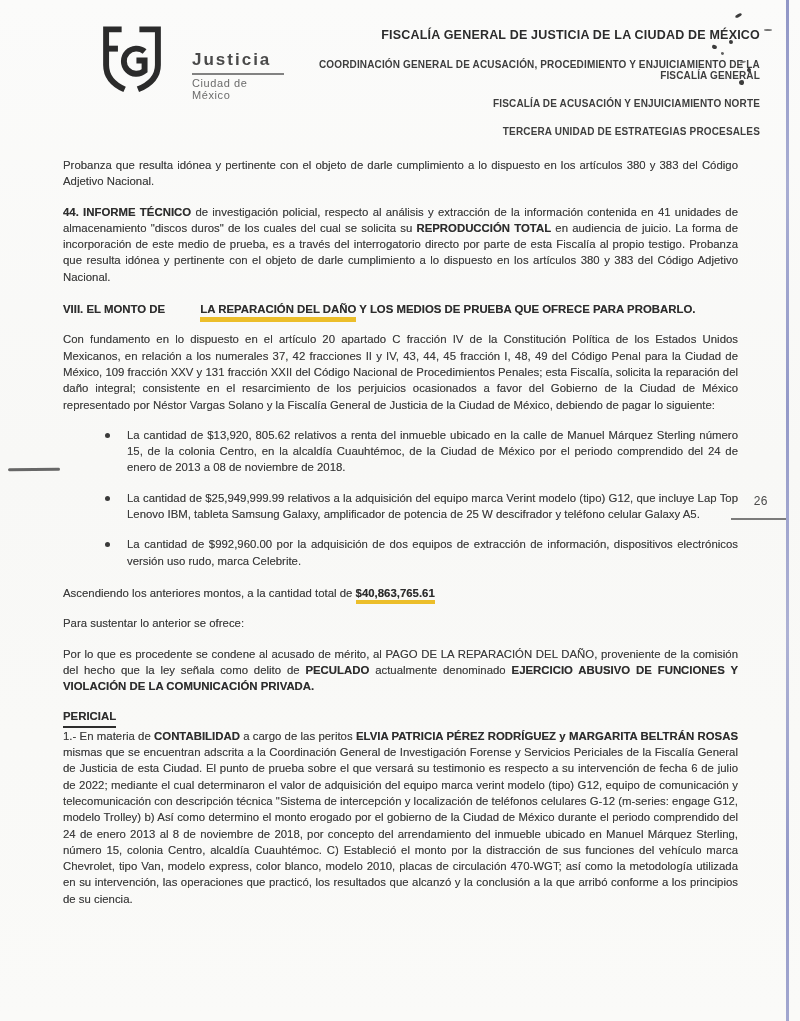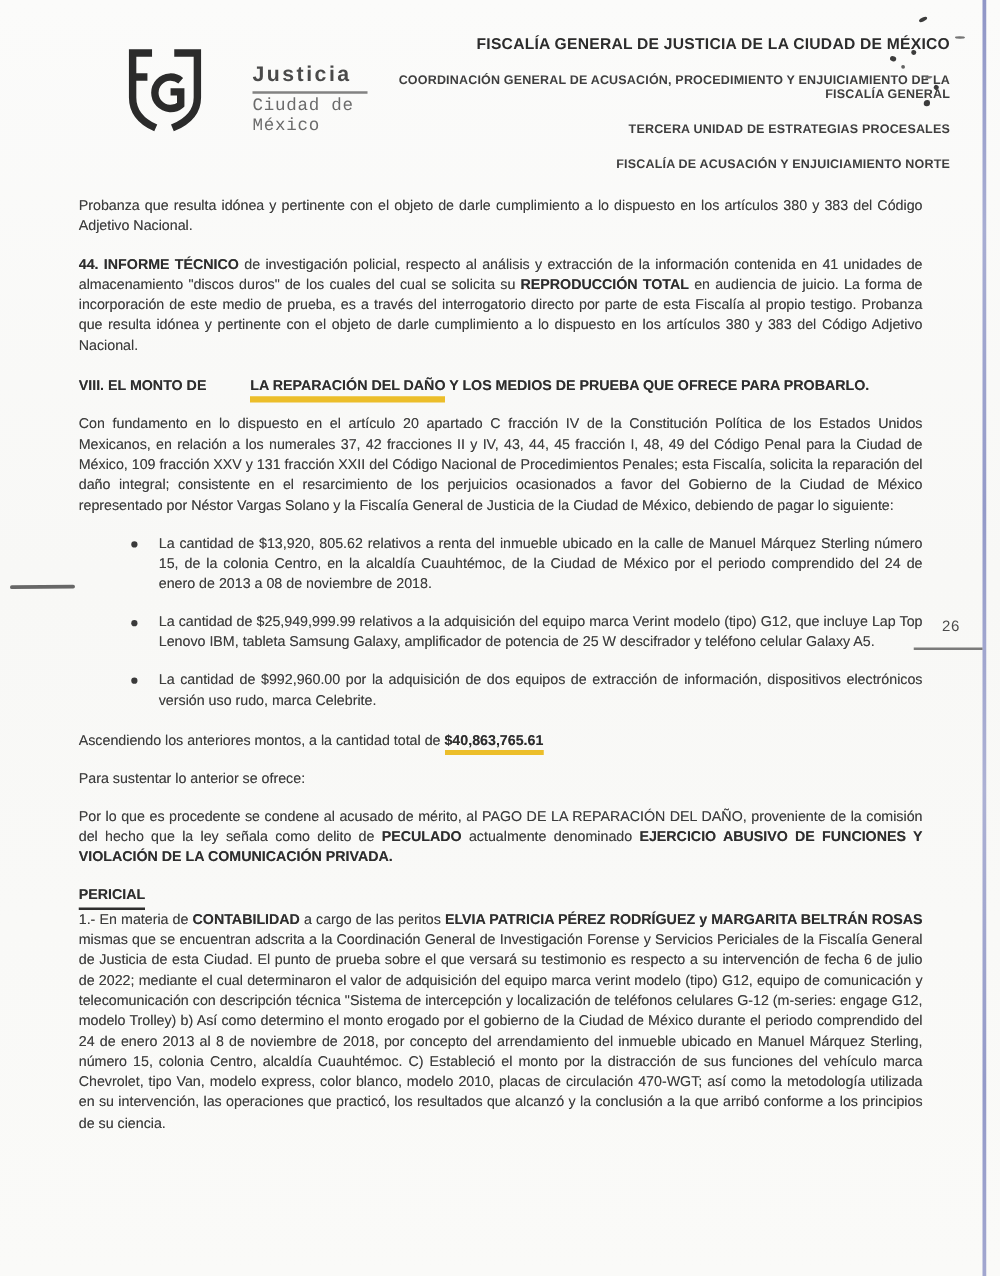--- a/index.html
+++ b/index.html
@@ -13,29 +13,29 @@
     overflow: hidden;
     font-family: "Liberation Sans", "DejaVu Sans", sans-serif;
     color: #3a3a3a;
   }
   
   .header {
     display: flex;
     align-items: flex-start;
     padding: 22px 40px 0 84px;
   }
-  .brand { width: 205px; flex: none; display: flex; align-items: flex-end; gap: 10px; }
+  .brand { width: 205px; flex: none; display: flex; align-items: flex-start; }
   .brand svg { width: 96px; height: 74px; flex: none; }
   .brand-text { margin-left: 12px; margin-top: 28px; }
   .brand-name {
     font-size: 17px; font-weight: bold; color: #4a4a4a;
     letter-spacing: 2px;
   }
   .brand-rule { border: 0; border-top: 2px solid #5a5a5a; margin: 3px 0 2px 0; width: 92px; opacity: .75; }
-  .brand-sub { font-size: 14px; color: #6b6b6b; letter-spacing: .6px; font-family: Liberation Mono, monospace; }
+  .brand-sub { font-size: 11px; color: #6b6b6b; letter-spacing: .6px; }
   .head-titles { flex: 1; text-align: right; padding-top: 6px; }
   .head-title { font-size: 12.5px; font-weight: bold; color: #2c2c2c; letter-spacing: .2px; }
   .head-sub { font-size: 10px; font-weight: bold; color: #3e3e3e; margin-top: 17px; letter-spacing: .15px; }
   
   .doc-body {
     padding: 20px 62px 0 63px;
     font-size: 11.4px;
     line-height: 16.3px;
     text-align: justify;
     color: #3d3d3d;
@@ -130,22 +130,22 @@
       </svg>
       <div class="brand-text">
         <div class="brand-name">Justicia</div>
         <hr class="brand-rule">
         <div class="brand-sub">Ciudad de México</div>
       </div>
     </div>
     <div class="head-titles">
       <div class="head-title">FISCALÍA GENERAL DE JUSTICIA DE LA CIUDAD DE MÉXICO</div>
       <div class="head-sub">COORDINACIÓN GENERAL DE ACUSACIÓN, PROCEDIMIENTO  Y ENJUICIAMIENTO DE LA FISCALÍA GENERAL</div>
+      <div class="head-sub">FISCALÍA DE ACUSACIÓN Y ENJUICIAMIENTO NORTE</div>
       <div class="head-sub">TERCERA UNIDAD DE ESTRATEGIAS PROCESALES</div>
-      <div class="head-sub">FISCALÍA DE ACUSACIÓN Y ENJUICIAMIENTO NORTE</div>
     </div>
   </div>
 
   <div class="doc-body">
 
     <p>Probanza que resulta idónea y pertinente con el objeto de darle cumplimiento a lo dispuesto en los artículos 380 y 383 del Código Adjetivo Nacional.</p>
 
     <p><b>44. INFORME TÉCNICO</b><span> de investigación policial, respecto  al análisis y extracción de la información contenida en 41 unidades de almacenamiento  "discos duros" de los cuales del cual se solicita su </span><b>REPRODUCCIÓN TOTAL</b><span> en audiencia de juicio. La forma de incorporación de este medio de prueba, es a través del interrogatorio directo por parte de esta Fiscalía al propio testigo. Probanza que resulta idónea y pertinente con el objeto de darle cumplimiento a lo dispuesto en los artículos 380 y 383 del Código Adjetivo Nacional.</span></p>
 
     <div class="section-heading"><span>VIII. EL MONTO DE </span><span class="hl-underline">LA REPARACIÓN DEL DAÑO</span><span> Y LOS MEDIOS DE PRUEBA QUE OFRECE PARA PROBARLO.</span></div>

